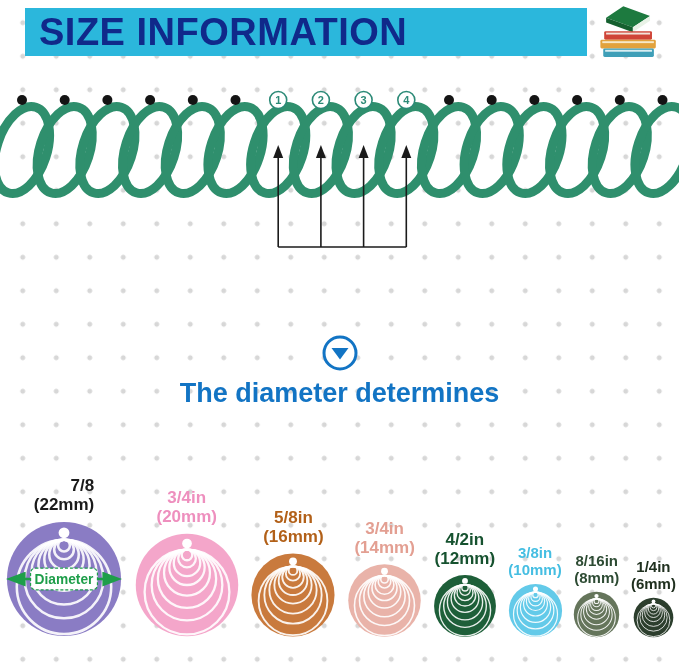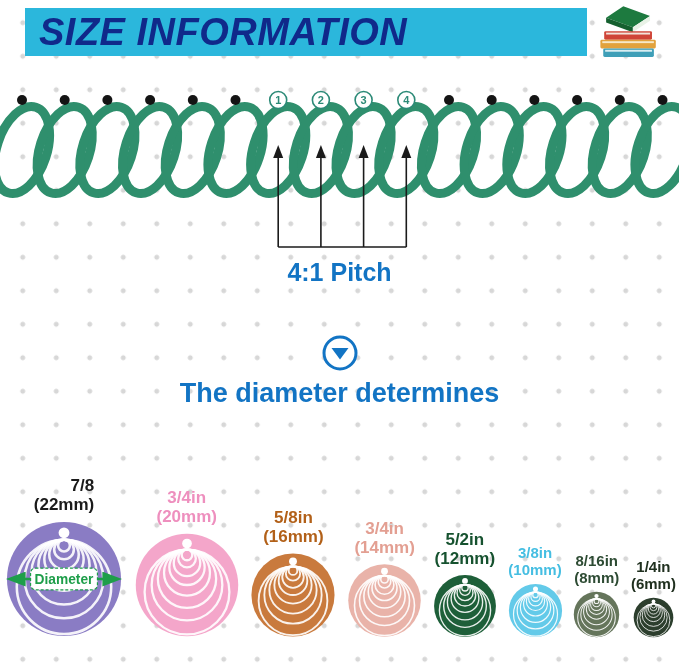--- a/index.html
+++ b/index.html
@@ -6,21 +6,21 @@
   .page{
     position:relative;width:679px;height:668px;overflow:hidden;
     background:#fff;
     background-image:radial-gradient(circle,#d7d7d7 2.3px,transparent 2.7px);
     background-size:33.5px 33.5px;
     background-position:6px 73px;
     font-family:"Liberation Sans",sans-serif;
   }
   .banner{
     position:absolute;left:25px;top:8px;right:92px;height:48px;
-    display:flex;align-items:center;padding-left:14px;box-sizing:border-box;font-style:italic;
+    display:flex;align-items:center;padding-left:14px;box-sizing:border-box;
   }
   .banner-title{font-size:38px;font-weight:bold;letter-spacing:.5px;white-space:nowrap;}
   .books{position:absolute;right:6px;top:4px;width:86px;height:62px;}
   .coil-svg{position:absolute;left:0;top:80px;width:679px;height:130px;}
   .arrows-svg{position:absolute;left:0;top:140px;width:679px;height:115px;}
   .pitch{position:absolute;left:0;right:0;top:256px;text-align:center;
     font-size:25px;font-weight:bold;line-height:1.3;}
   .down{position:absolute;left:319px;top:332px;width:42px;height:42px;}
   .heading{position:absolute;left:0;right:0;top:377px;text-align:center;
     font-size:27px;font-weight:bold;line-height:1.2;}
@@ -118,21 +118,20 @@
     </g>
     <g fill="#1b1b1b">
       <path d="M273.2,18 L278.2,5 L283.2,18 Z"></path>
       <path d="M315.9,18 L320.9,5 L325.9,18 Z"></path>
       <path d="M358.6,18 L363.6,5 L368.6,18 Z"></path>
       <path d="M401.3,18 L406.3,5 L411.3,18 Z"></path>
     </g>
   </svg>
 
   <div class="pitch" style="color: rgb(18, 116, 196);">
-    <div>4:1 Pitch</div>
   </div>
 
   <div class="down" style="color: rgb(18, 116, 196);">
     <svg viewBox="0 0 42 42" width="42" height="42">
       <circle cx="21" cy="21" r="16" fill="#fff" stroke="currentColor" stroke-width="3"></circle>
       <path d="M12.5,16 L29.5,16 L21,27.5 Z" fill="currentColor"></path>
     </svg>
   </div>
 
   <div class="heading" style="color: rgb(18, 116, 196);">
@@ -233,21 +232,21 @@
             <circle cx="60" cy="35" r="15"></circle>
           <circle cx="60" cy="30" r="10"></circle>
             <circle cx="60" cy="26" r="6"></circle>
         </g>
         <circle class="hole" cx="60" cy="13" r="5.5"></circle>
       </svg>
     </div>
 
     <div class="disc-item">
       <div class="disc-label" style="color: rgb(22, 82, 47);">
-        <div>5/2in</div>
+        <div>4/2in</div>
         <div>(12mm)</div>
       </div>
       <svg class="d4" viewBox="0 0 120 120">
         <circle cx="60" cy="60" r="58" fill="#1e5f39"></circle>
         <g class="rings">
           <circle cx="60" cy="68" r="48"></circle>
             <circle cx="60" cy="60" r="40"></circle>
           <circle cx="60" cy="53" r="33"></circle>
             <circle cx="60" cy="46" r="26"></circle>
           <circle cx="60" cy="40" r="20"></circle>

